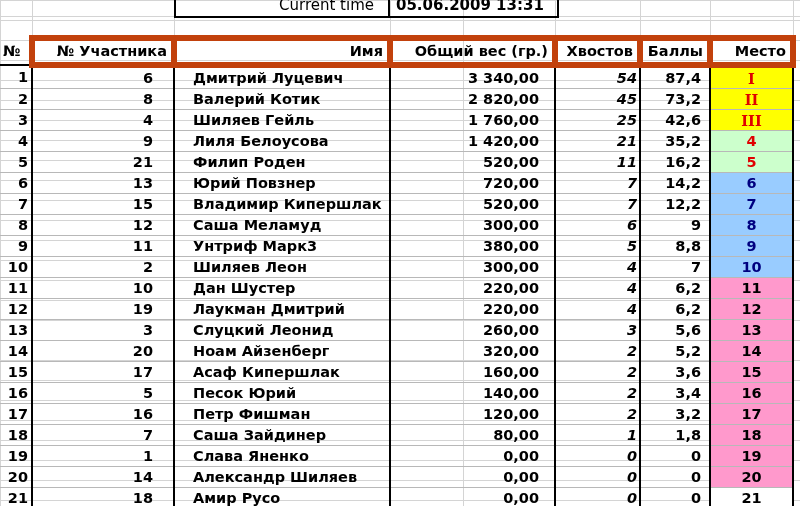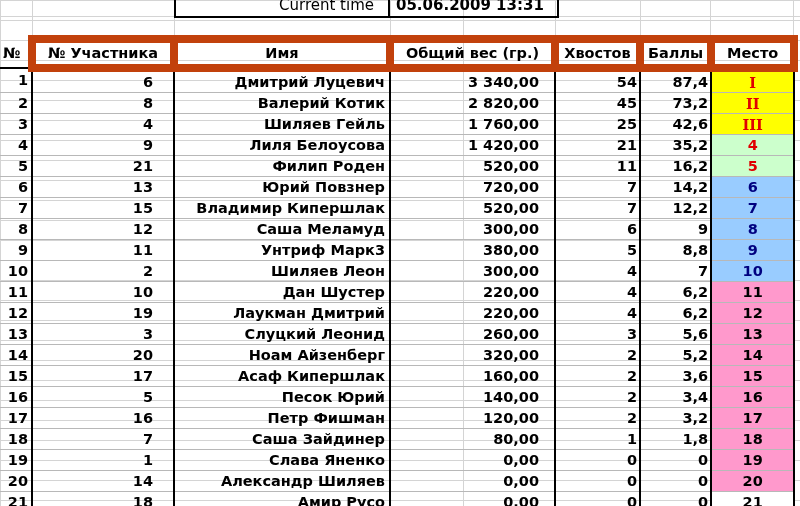--- a/index.html
+++ b/index.html
@@ -13,29 +13,29 @@
   .vline { position:absolute; top:0; bottom:0; width:1px; background:#d4d4d4; }
   .hline { position:absolute; left:0; right:0; height:1px; background:#d4d4d4; }
 
   .timebox { position:absolute; left:174px; top:-6px; width:381px; height:22px; border:2px solid #000; border-top:none; display:flex; }
   .timebox .lbl { width:214px; text-align:right; padding-right:14px; box-sizing:border-box; border-right:2px solid #000;
                   font-weight:normal; font-size:15px; line-height:22px; }
   .timebox .val { flex:1; padding-left:6px; line-height:22px; font-size:15px; }
 
   table { position:absolute; left:0; top:35px; border-collapse:collapse; table-layout:fixed; }
   td, th { height:20px; padding:0 4px; line-height:19px; white-space:nowrap; overflow:hidden; font-size:14.5px; }
-  th { font-weight:bold; text-align:center; border:8px solid #c2410c; height:21px; }
+  th { font-weight:bold; text-align:right; border:6px solid #c2410c; height:21px; }
   th.c-idx { border-left:none; border-top:none; border-bottom:2px solid #000; text-align:left; padding-left:3px; }
   td { border-left:2px solid #000; border-right:2px solid #000; border-bottom:1px solid #b8b8b8; }
   td.c-idx { border-left:none; text-align:right; padding-right:3px; }
   td.c-part { text-align:right; padding-right:20px; }
-  td.c-name { text-align:right; padding-left:18px; }
+  td.c-name { text-align:left; padding-left:18px; }
   td.c-weight { text-align:right; padding-right:15px; }
-  td.c-tails { text-align:right; padding-right:2px; }
-  td.c-score { text-align:right; padding-right:2px; }
+  td.c-tails { text-align:right; padding-right:2px;font-style:italic; }
+  td.c-score { text-align:right; padding-right:8px; }
   td.c-place { text-align:center; }
   tr.last td { border-bottom:2px solid #000; }
   tr.total td { border-bottom:2px solid #000; }
   tr.total td.c-idx { border-left:none; border-bottom:none; }
   tr.total td.c-name { text-align:right; padding-right:16px; }
   tr.total td.c-weight { padding-right:4px; }
   tr.total td.c-tails { text-align:left; padding-left:46px; }
 </style>
 </head>
 <body>

